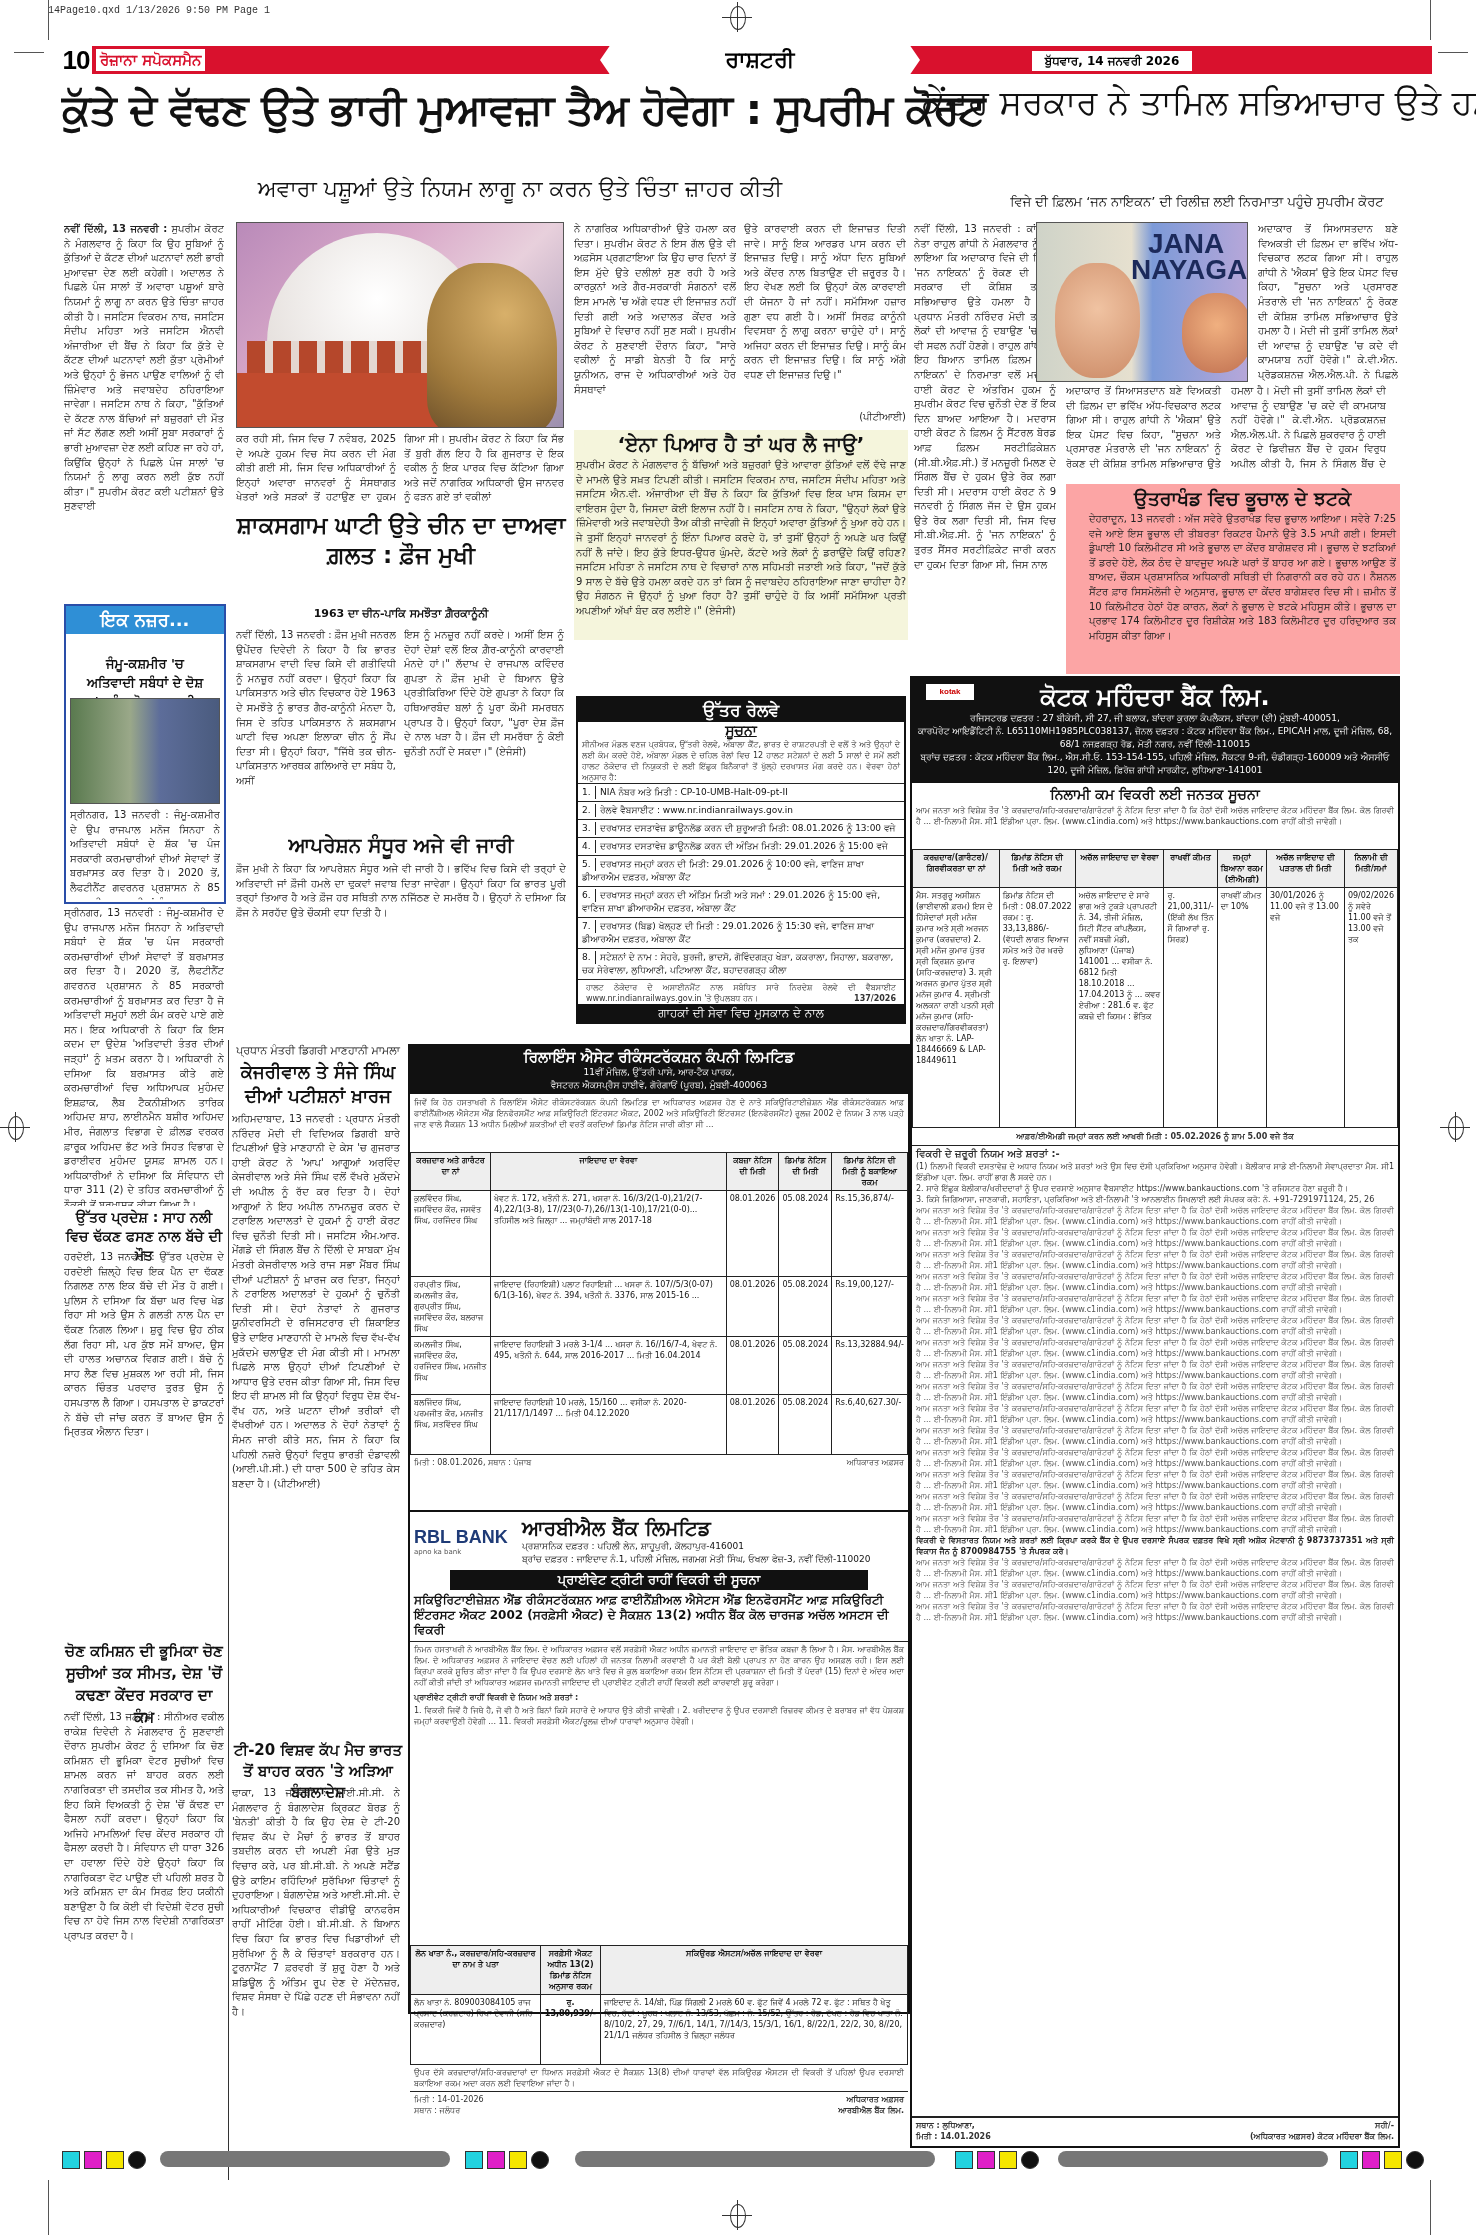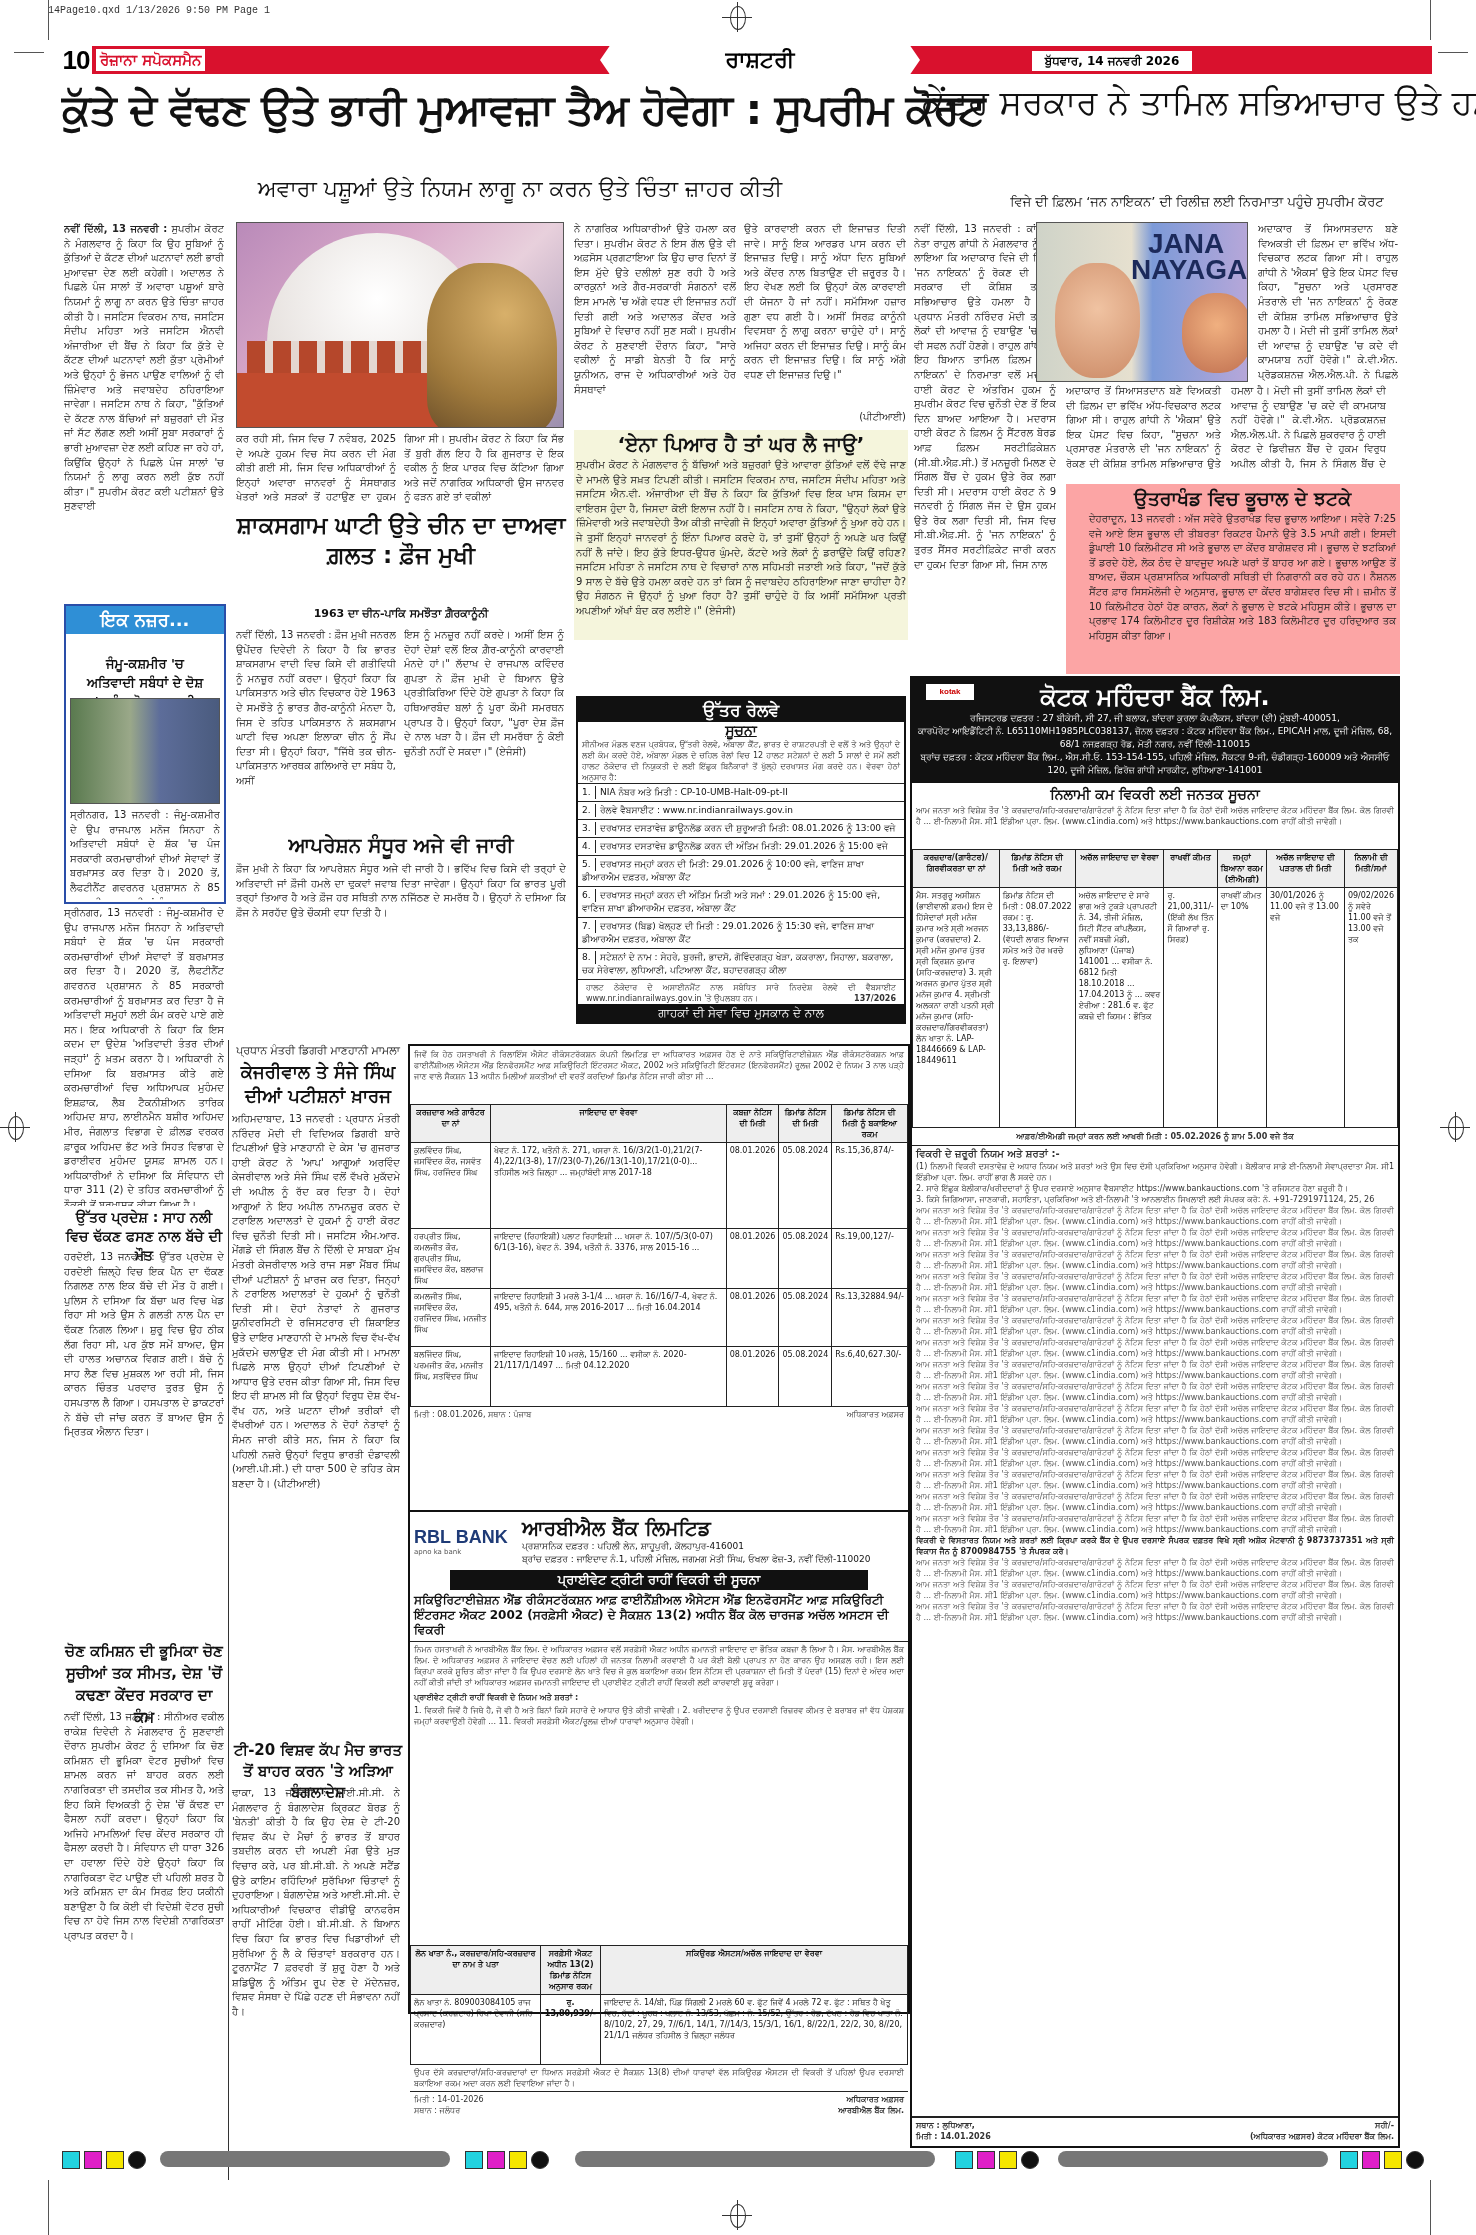--- a/index.html
+++ b/index.html
@@ -189,20 +189,25 @@
     <div class="list-row"><span class="n">8.</span><span>ਸਟੇਸ਼ਨਾਂ ਦੇ ਨਾਮ : ਸੇਹਰੇ, ਬੁਰਜੀ, ਭਾਦਸੋ, ਗੋਵਿੰਦਗੜ੍ਹ ਖੇੜਾ, ਕਕਰਾਲਾ, ਸਿਹਾਲਾ, ਬਕਰਾਲਾ, ਚਕ ਸੇਰੇਵਾਲਾ, ਲੁਧਿਆਣੀ, ਪਟਿਆਲਾ ਕੈਂਟ, ਬਹਾਦਰਗੜ੍ਹ ਕੀਲਾ</span></div>
   </div>
   <div class="ad-text" style="padding:2px 8px;border-top:1px solid #222">
     <span>ਹਾਲਟ ਠੇਕੇਦਾਰ ਦੇ ਅਸਾਈਨਮੈਂਟ ਨਾਲ ਸਬੰਧਿਤ ਸਾਰੇ ਨਿਰਦੇਸ਼ ਰੇਲਵੇ ਦੀ ਵੈਬਸਾਈਟ www.nr.indianrailways.gov.in 'ਤੇ ਉਪਲਬਧ ਹਨ।</span>
     <span style="float:right;font-weight:bold">137/2026</span>
   </div>
   <div class="ad-black" style="position:absolute;bottom:0;left:0;right:0;font-size:12px;line-height:18px">ਗਾਹਕਾਂ ਦੀ ਸੇਵਾ ਵਿਚ ਮੁਸਕਾਨ ਦੇ ਨਾਲ</div>
 </div>
 
 <div class="abs ad" style="left:408px;top:1044px;width:502px;height:474px">
+  <div class="ad-black" style="padding:2px 0">
+    <div style="font-weight:bold;font-size:15px;line-height:18px">ਰਿਲਾਇੰਸ ਐਸੇਟ ਰੀਕੰਸਟਰੱਕਸ਼ਨ ਕੰਪਨੀ ਲਿਮਟਿਡ</div>
+    <div class="ad-sub">11ਵੀਂ ਮੰਜ਼ਿਲ, ਉੱਤਰੀ ਪਾਸੇ, ਆਰ-ਟੈਕ ਪਾਰਕ,</div>
+    <div class="ad-sub">ਵੈਸਟਰਨ ਐਕਸਪ੍ਰੈਸ ਹਾਈਵੇ, ਗੋਰੇਗਾਓਂ (ਪੂਰਬ), ਮੁੰਬਈ-400063</div>
+  </div>
   <div class="ad-text" style="padding:3px 4px;height:58px;overflow:hidden">ਜਿਵੇਂ ਕਿ ਹੇਠ ਹਸਤਾਖਰੀ ਨੇ ਰਿਲਾਇੰਸ ਐਸੇਟ ਰੀਕੰਸਟਰੱਕਸ਼ਨ ਕੰਪਨੀ ਲਿਮਟਿਡ ਦਾ ਅਧਿਕਾਰਤ ਅਫ਼ਸਰ ਹੋਣ ਦੇ ਨਾਤੇ ਸਕਿਉਰਿਟਾਈਜ਼ੇਸ਼ਨ ਐਂਡ ਰੀਕੰਸਟਰੱਕਸ਼ਨ ਆਫ਼ ਫਾਈਨੈਂਸ਼ੀਅਲ ਐਸੇਟਸ ਐਂਡ ਇਨਫੋਰਸਮੈਂਟ ਆਫ਼ ਸਕਿਉਰਿਟੀ ਇੰਟਰਸਟ ਐਕਟ, 2002 ਅਤੇ ਸਕਿਉਰਿਟੀ ਇੰਟਰਸਟ (ਇਨਫੋਰਸਮੈਂਟ) ਰੂਲਜ਼ 2002 ਦੇ ਨਿਯਮ 3 ਨਾਲ ਪੜ੍ਹੇ ਜਾਣ ਵਾਲੇ ਸੈਕਸ਼ਨ 13 ਅਧੀਨ ਮਿਲੀਆਂ ਸ਼ਕਤੀਆਂ ਦੀ ਵਰਤੋਂ ਕਰਦਿਆਂ ਡਿਮਾਂਡ ਨੋਟਿਸ ਜਾਰੀ ਕੀਤਾ ਸੀ ...</div>
   <table class="ad-table">
     <tbody>
         <tr>
       <th style="width:80px">ਕਰਜ਼ਦਾਰ ਅਤੇ ਗਾਰੰਟਰ ਦਾ ਨਾਂ</th>
       <th>ਜਾਇਦਾਦ ਦਾ ਵੇਰਵਾ</th>
       <th style="width:46px">ਕਬਜ਼ਾ ਨੋਟਿਸ ਦੀ ਮਿਤੀ</th>
       <th style="width:40px">ਡਿਮਾਂਡ ਨੋਟਿਸ ਦੀ ਮਿਤੀ</th>
       <th style="width:70px">ਡਿਮਾਂਡ ਨੋਟਿਸ ਦੀ ਮਿਤੀ ਨੂੰ ਬਕਾਇਆ ਰਕਮ</th>
     </tr>

